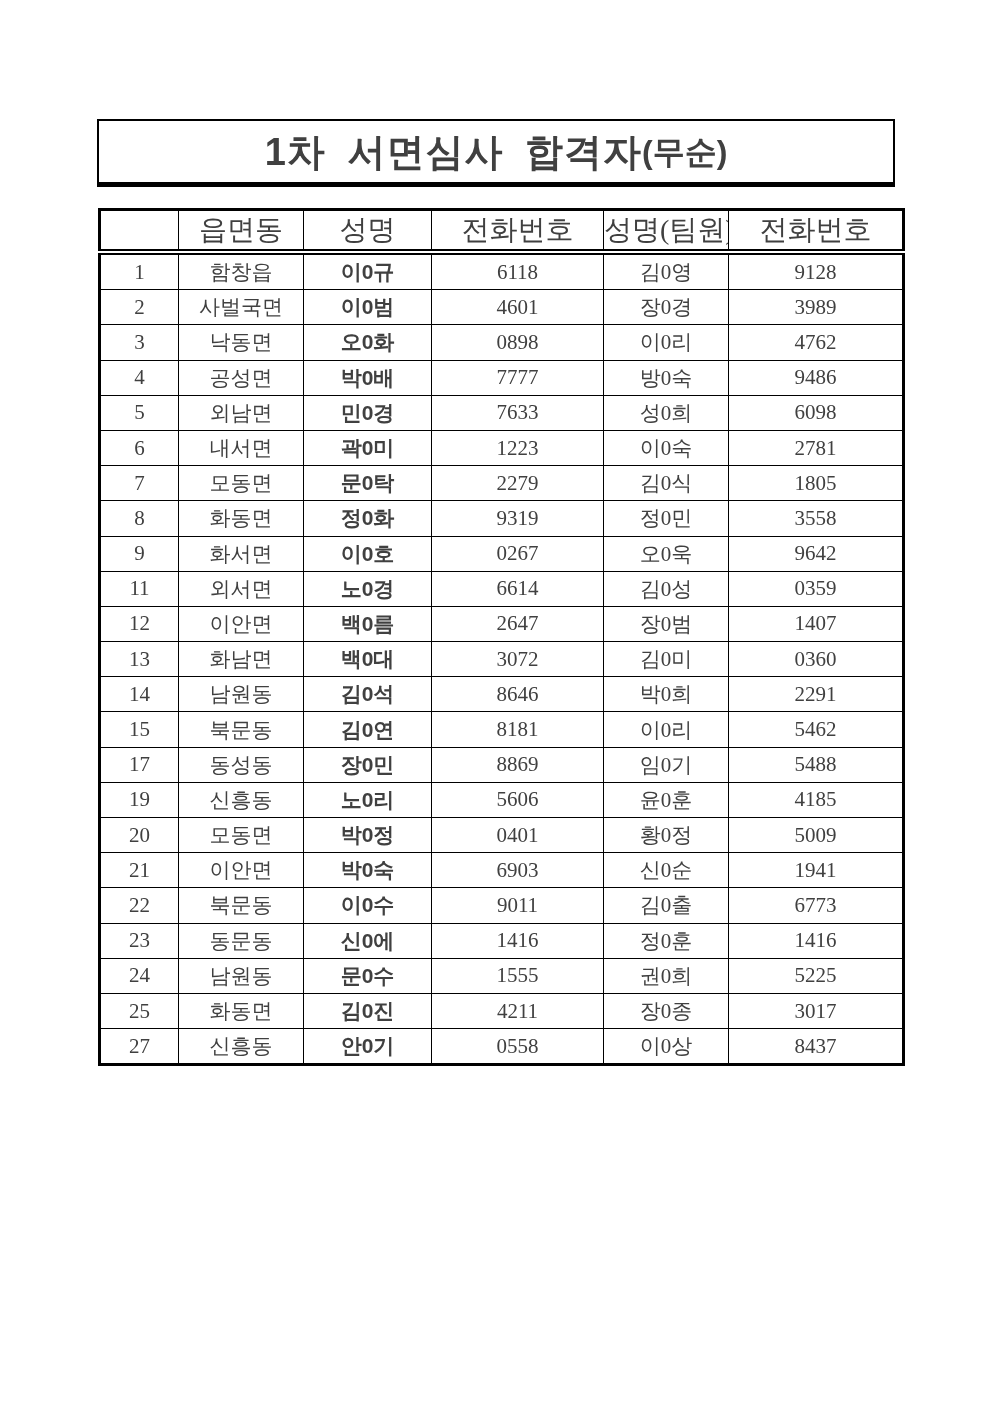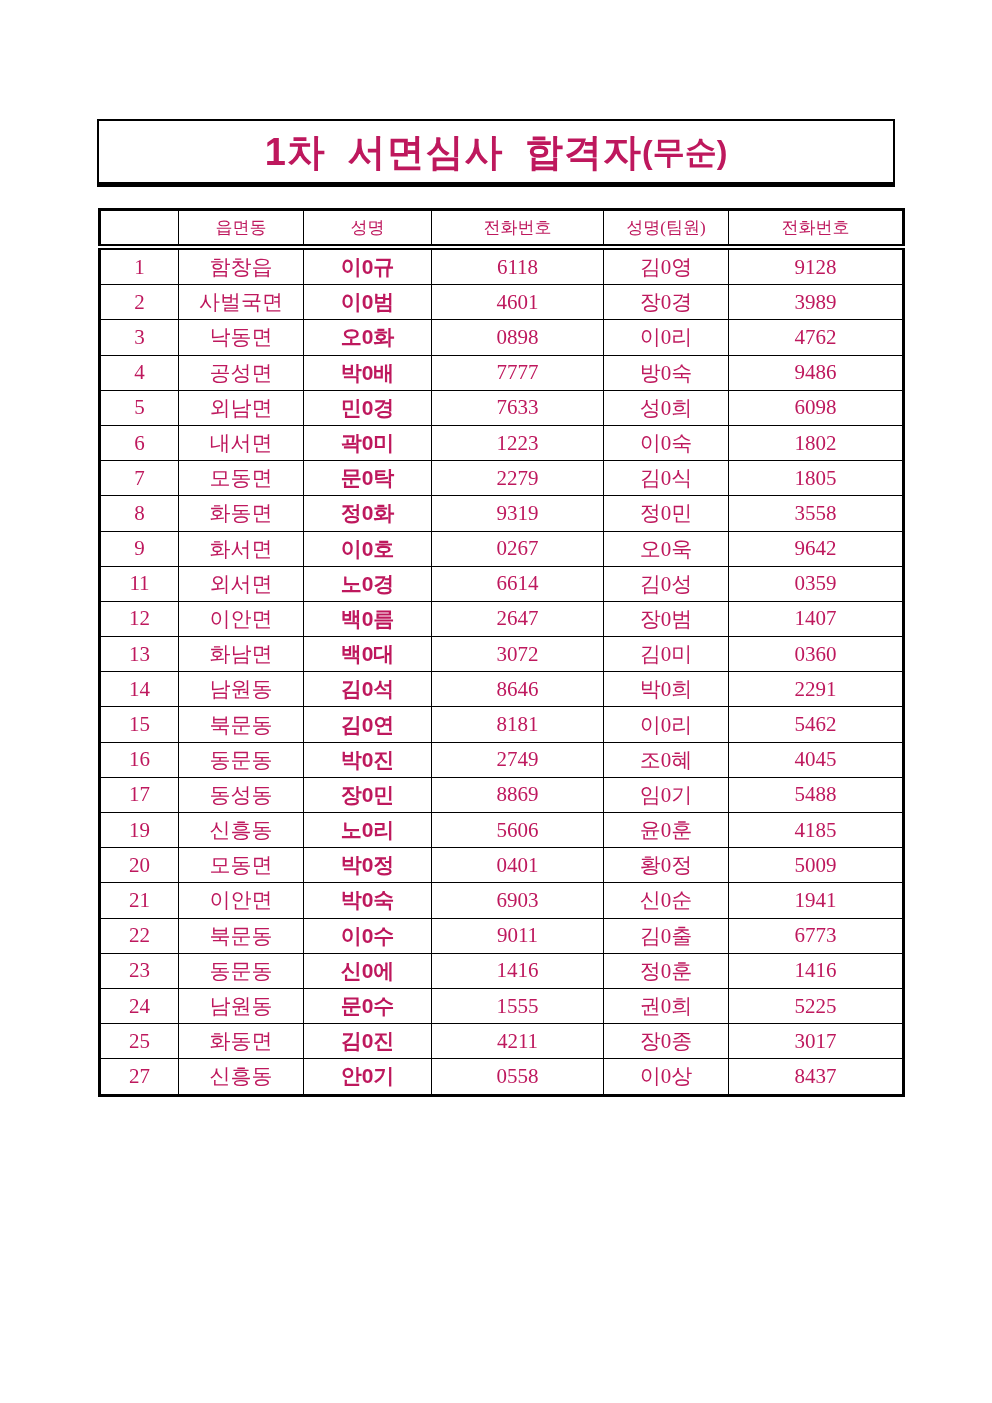--- a/index.html
+++ b/index.html
@@ -6,21 +6,21 @@
     margin: 0;
     padding: 0;
     background: #ffffff;
   }
   .page {
     position: relative;
     width: 992px;
     height: 1403px;
     background: #ffffff;
     font-family: "Liberation Serif", serif;
-    color: #be185d;
+    color: #404040;
     overflow: hidden;
   }
   .title-box {
     position: absolute;
     left: 97px;
     top: 119px;
     width: 798px;
     height: 68px;
     box-sizing: border-box;
     border: 2px solid #000000;
@@ -58,21 +58,21 @@
   table.roster td {
     border: 1.5px solid #000000;
     text-align: center;
     vertical-align: middle;
     padding: 0;
     overflow: hidden;
     white-space: nowrap;
   }
   table.roster thead th {
     font-weight: normal;
-    font-size: 17px;
+    font-size: 28px;
     height: 33px;
     border-bottom: 6px double #000000;
   }
   table.roster tbody td {
     font-size: 21px;
     height: 34.2px;
   }
   td.name-bold {
     font-family: "Liberation Sans", sans-serif;
     font-weight: bold;
@@ -148,21 +148,21 @@
     <td>7633</td>
     <td>성0희</td>
     <td>6098</td>
   </tr>
         <tr>
     <td>6</td>
     <td>내서면</td>
     <td class="name-bold">곽0미</td>
     <td>1223</td>
     <td>이0숙</td>
-    <td>1802</td>
+    <td>2781</td>
   </tr>
         <tr>
     <td>7</td>
     <td>모동면</td>
     <td class="name-bold">문0탁</td>
     <td>2279</td>
     <td>김0식</td>
     <td>1805</td>
   </tr>
         <tr>
@@ -215,28 +215,20 @@
   </tr>
         <tr>
     <td>15</td>
     <td>북문동</td>
     <td class="name-bold">김0연</td>
     <td>8181</td>
     <td>이0리</td>
     <td>5462</td>
   </tr>
         <tr>
-    <td>16</td>
-    <td>동문동</td>
-    <td class="name-bold">박0진</td>
-    <td>2749</td>
-    <td>조0혜</td>
-    <td>4045</td>
-  </tr>
-        <tr>
     <td>17</td>
     <td>동성동</td>
     <td class="name-bold">장0민</td>
     <td>8869</td>
     <td>임0기</td>
     <td>5488</td>
   </tr>
         <tr>
     <td>19</td>
     <td>신흥동</td>

